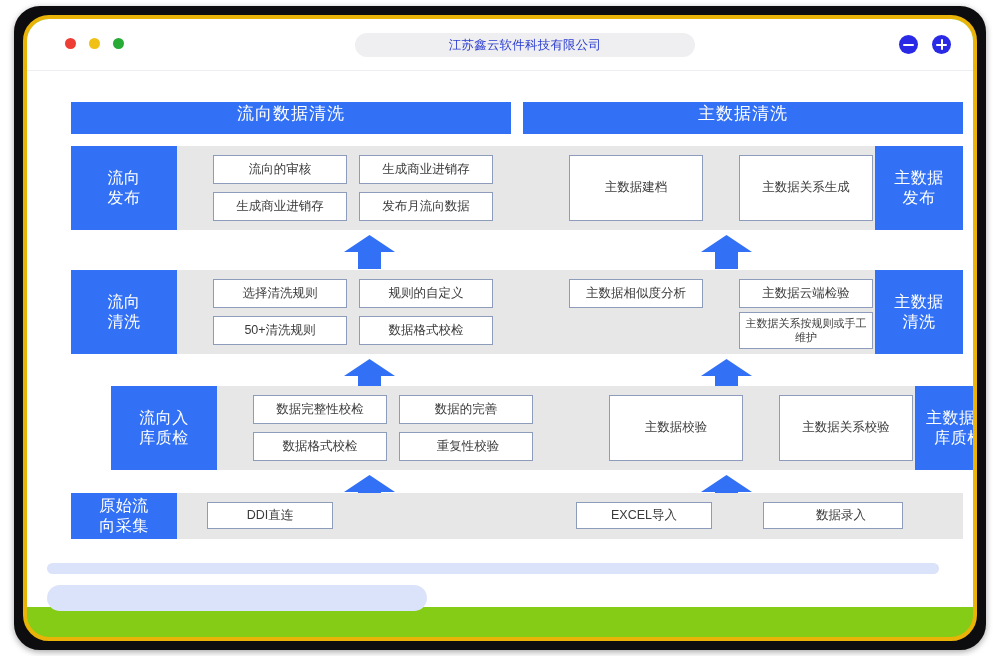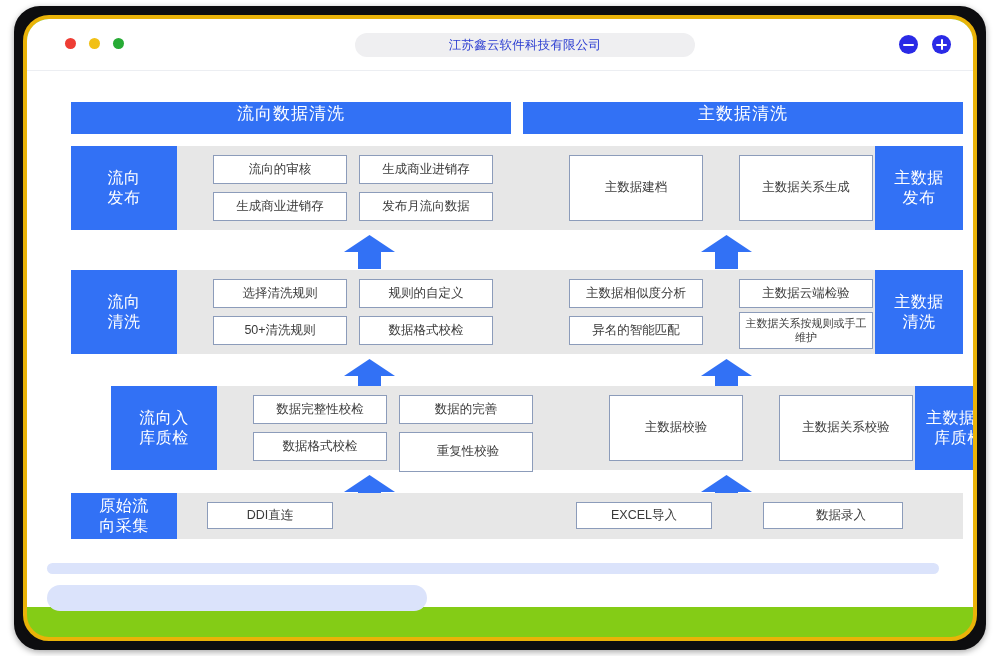--- a/index.html
+++ b/index.html
@@ -181,21 +181,20 @@
               <div>主数据</div>
               <div>清洗</div>
             </div>
           </div>
           <div class="cell" style="left:142px; top:9px;  width:134px; height:29px;">选择清洗规则</div>
           <div class="cell" style="left:288px; top:9px;  width:134px; height:29px;">规则的自定义</div>
           <div class="cell" style="left:142px; top:46px; width:134px; height:29px;">50+清洗规则</div>
           <div class="cell" style="left:288px; top:46px; width:134px; height:29px;">数据格式校检</div>
           <div class="cell" style="left:498px; top:9px;  width:134px; height:29px;">主数据相似度分析</div>
           <div class="cell" style="left:668px; top:9px;  width:134px; height:29px;">主数据云端检验</div>
-          <div class="cell" style="left:498px; top:46px; width:134px; height:29px;">异名的智能匹配</div>
           <div class="cell two-line" style="left:668px; top:42px; width:134px; height:37px;">主数据关系按规则或手工维护</div>
         </div>
 
         <div class="arrow" style="left:317px; top:288px;">
           <svg viewBox="0 0 51 34">
               <polygon points="25.5,0 51,17 37,17 37,34 14,34 14,17 0,17" fill="#3271f5"></polygon>
             </svg>
         </div>
         <div class="arrow" style="left:674px; top:288px;">
           <svg viewBox="0 0 51 34">
@@ -212,21 +211,21 @@
           </div>
           <div class="side-label r">
             <div>
               <div>主数据入</div>
               <div>库质检</div>
             </div>
           </div>
           <div class="cell" style="left:142px; top:9px;  width:134px; height:29px;font-family:Liberation Serif, serif;">数据完整性校检</div>
           <div class="cell" style="left:288px; top:9px;  width:134px; height:29px;">数据的完善</div>
           <div class="cell" style="left:142px; top:46px; width:134px; height:29px;">数据格式校检</div>
-          <div class="cell" style="left:288px; top:46px; width:134px; height:40px;padding-left:8px;">重复性校验</div>
+          <div class="cell" style="left:288px; top:46px; width:134px; height:29px;padding-left:8px;">重复性校验</div>
           <div class="cell" style="left:498px; top:9px;  width:134px; height:66px;">主数据校验</div>
           <div class="cell" style="left:668px; top:9px;  width:134px; height:66px;">主数据关系校验</div>
         </div>
 
         <div class="arrow" style="left:317px; top:404px;">
           <svg viewBox="0 0 51 34">
               <polygon points="25.5,0 51,17 37,17 37,34 14,34 14,17 0,17" fill="#3271f5"></polygon>
             </svg>
         </div>
         <div class="arrow" style="left:674px; top:404px;">

